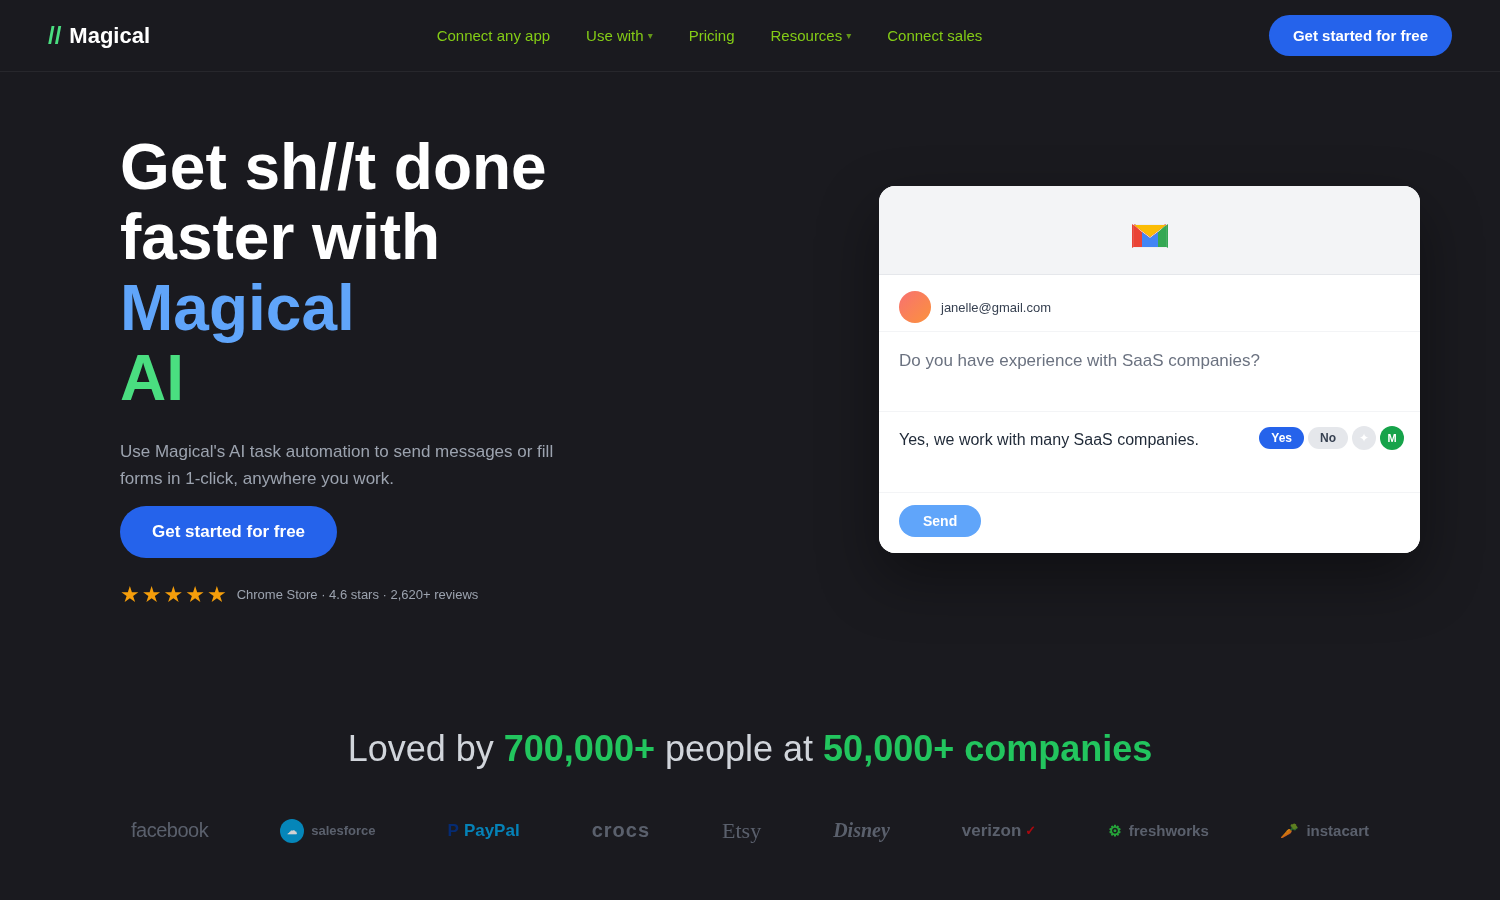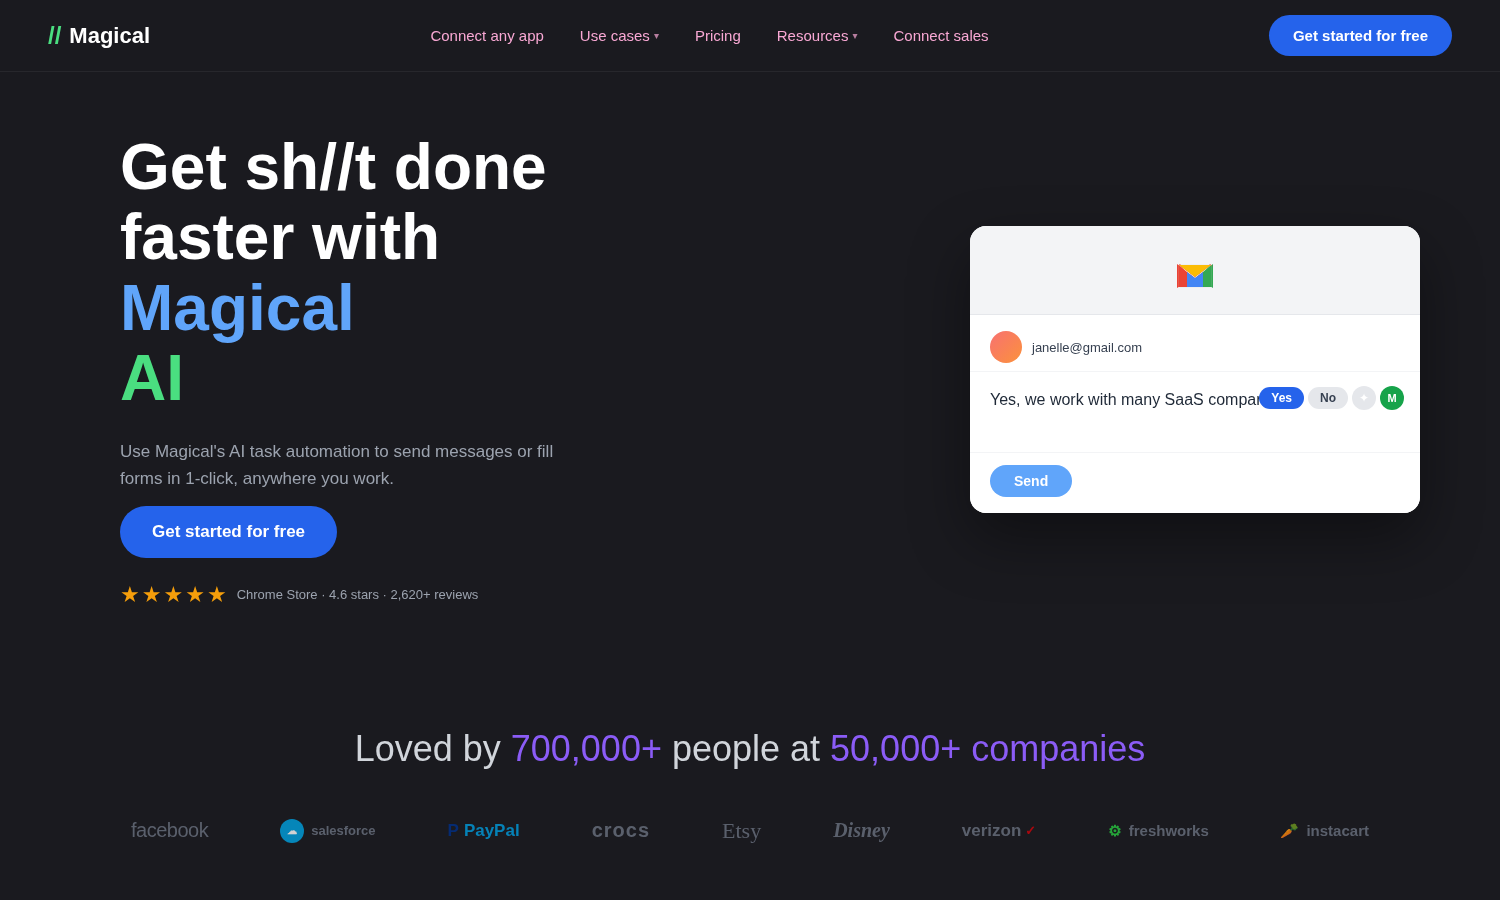--- a/index.html
+++ b/index.html
@@ -38,21 +38,21 @@
       font-weight: 900;
       font-size: 24px;
     }
     .nav-links {
       display: flex;
       align-items: center;
       gap: 36px;
       list-style: none;
     }
     .nav-links a {
-      color: #f9a8d4;
+      color: #84cc16;
       text-decoration: none;
       font-size: 15px;
       display: flex;
       align-items: center;
       gap: 4px;
     }
     .chevron {
       font-size: 10px;
       opacity: 0.7;
     }
@@ -126,21 +126,21 @@
       letter-spacing: 2px;
     }
     .rating-text {
       color: #9ca3af;
       font-size: 13px;
     }
 
     
     .hero-right {
       flex: 0 0 auto;
-      width: 450px;
+      width: 541px;
     }
     .email-card {
       background: #f3f4f6;
       border-radius: 16px;
       overflow: hidden;
       box-shadow: 0 25px 60px rgba(0,0,0,0.4);
     }
     .email-card-header {
       background: #f3f4f6;
       padding: 24px 24px 12px;
@@ -267,22 +267,22 @@
       text-align: center;
       background: #1a1a1f;
     }
     .loved-title {
       font-size: 36px;
       font-weight: 400;
       color: #d1d5db;
       margin-bottom: 48px;
     }
     .loved-title .highlight {
-      font-weight: 400;
-      color: #8b5cf6;
+      font-weight: 700;
+      color: #22c55e;
     }
     .logos-row {
       display: flex;
       align-items: center;
       justify-content: center;
       gap: 72px;
       flex-wrap: wrap;
     }
     .logo-item {
       color: #6b7280;
@@ -313,21 +313,21 @@
   <a href="#" class="nav-logo">
     <span class="logo-slashes">//</span>
     <span>Magical</span>
   </a>
   <ul class="nav-links">
     <li>
         <a href="#">Connect any app</a>
       </li>
     <li>
         <a href="#">
-      <span>Use cases</span>
+      <span>Use with</span>
       <span class="chevron">▾</span>
     </a>
       </li>
     <li>
         <a href="#">Pricing</a>
       </li>
     <li>
         <a href="#">
       <span>Resources</span>
       <span class="chevron">▾</span>
@@ -391,20 +391,21 @@
         </svg>
       </div>
 
       <div class="email-card-body">
 
         <div class="email-from-row">
           <div class="avatar-circle"></div>
           <span class="email-from-addr">janelle@gmail.com</span>
         </div>
 
+        <div class="email-question">Do you have experience with SaaS companies?</div>
 
         <div class="email-reply-area">
           <span class="email-reply-text">Yes, we work with many SaaS companies.</span>
           <div class="magic-btns">
             <button class="magic-btn-yes">Yes</button>
             <button class="magic-btn-no">No</button>
             <div class="magic-icon">✦</div>
             <div class="magic-m-icon">M</div>
           </div>
         </div>

